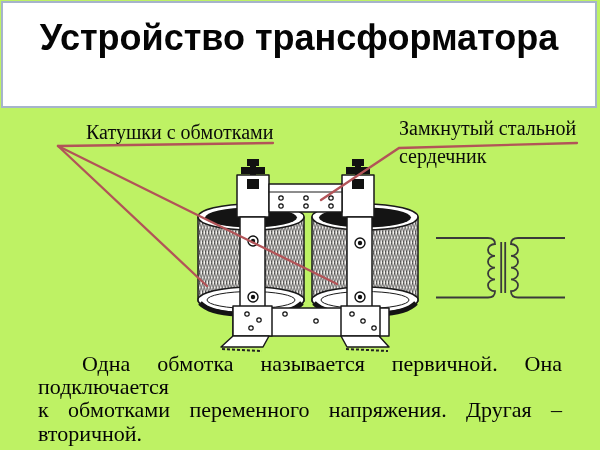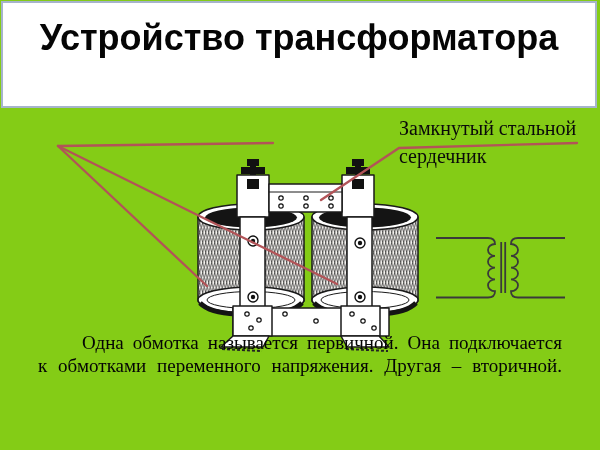--- a/index.html
+++ b/index.html
@@ -1,46 +1,47 @@
 <!DOCTYPE html>
 <html><head>
 <meta charset="utf-8">
 <style>
   html,body{margin:0;padding:0;}
   body{width:600px;height:450px;background:#ffffff;position:relative;overflow:hidden;
        font-family:"Liberation Serif",serif;color:#000;}
-  .slide{position:absolute;left:0;top:0;width:600px;height:450px;background:#84cc16;}
+  .slide{position:absolute;left:0;top:0;width:600px;height:450px;background:#bef264;}
 
   .title-box{position:absolute;left:1px;top:1px;width:592px;height:103px;
              border:2px solid #a6b4cb;background:#ffffff;}
   .title{position:absolute;left:36px;top:0;width:520px;margin:0;padding-top:12px;
          text-align:center;font-family:"Liberation Sans",sans-serif;font-weight:bold;
          font-size:36px;line-height:45px;color:#050505;}
 
   .label{position:absolute;font-size:20px;line-height:28px;color:#0a0a0a;}
   .label-coils{left:86px;top:118px;white-space:nowrap;}
   .label-core{left:399px;top:114px;width:205px;}
 
   .figure-svg{position:absolute;left:0;top:0;width:600px;height:450px;}
 
-  .paragraph{position:absolute;left:38px;top:331px;width:524px;
-             font-size:19px;line-height:23.2px;color:#050505;}
+  .paragraph{position:absolute;left:38px;top:352px;width:524px;
+             font-size:22px;line-height:23.2px;color:#050505;}
   .pline{text-align:justify;text-align-last:justify;}
   .pline-first{text-indent:44px;}
   .pline-last{text-align-last:left;}
 </style>
 </head>
 <body>
 
 <div class="slide">
 
   <div class="title-box">
     <h1 class="title">Устройство трансформатора</h1>
   </div>
 
+  <div class="label label-coils">Катушки с обмотками</div>
   <div class="label label-core">Замкнутый стальной сердечник</div>
 
   <svg class="figure-svg" viewBox="0 0 600 450" aria-hidden="true">
     <defs>
       <pattern id="wind" width="3" height="10" patternUnits="userSpaceOnUse">
         <rect width="3" height="10" fill="#f6f4f1"></rect>
         <path d="M1.1,0 q1.1,2.5 0,5 q-1.1,2.5 0,5" fill="none" stroke="#1c1c1c" stroke-width="0.75"></path>
         <path d="M2.4,0 q-0.9,2.5 0,5 q0.9,2.5 0,5" fill="none" stroke="#1c1c1c" stroke-width="0.5"></path>
       </pattern>
     </defs>

